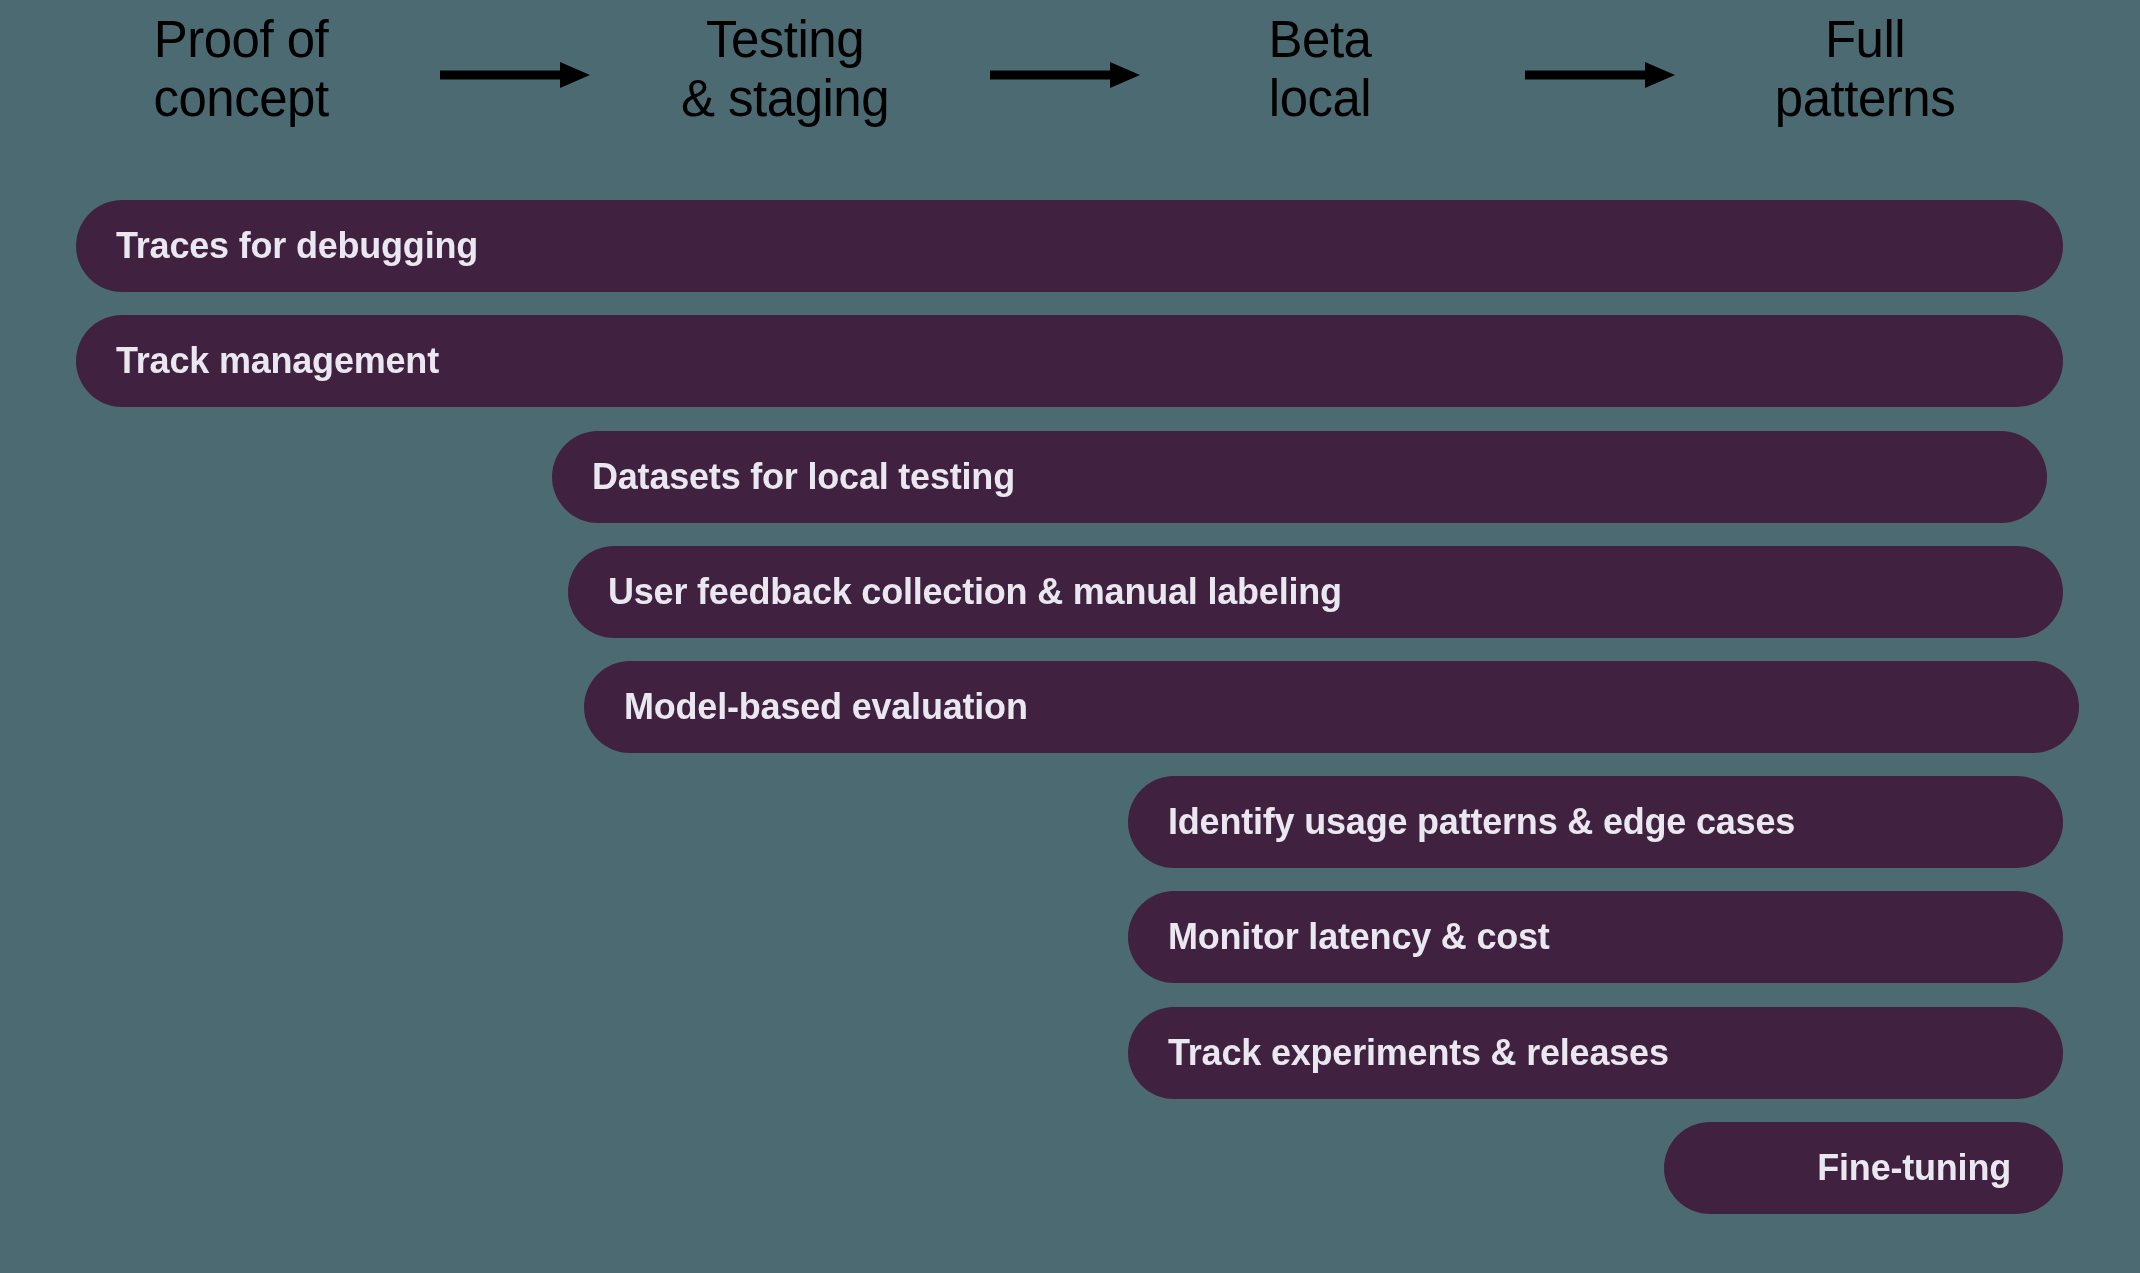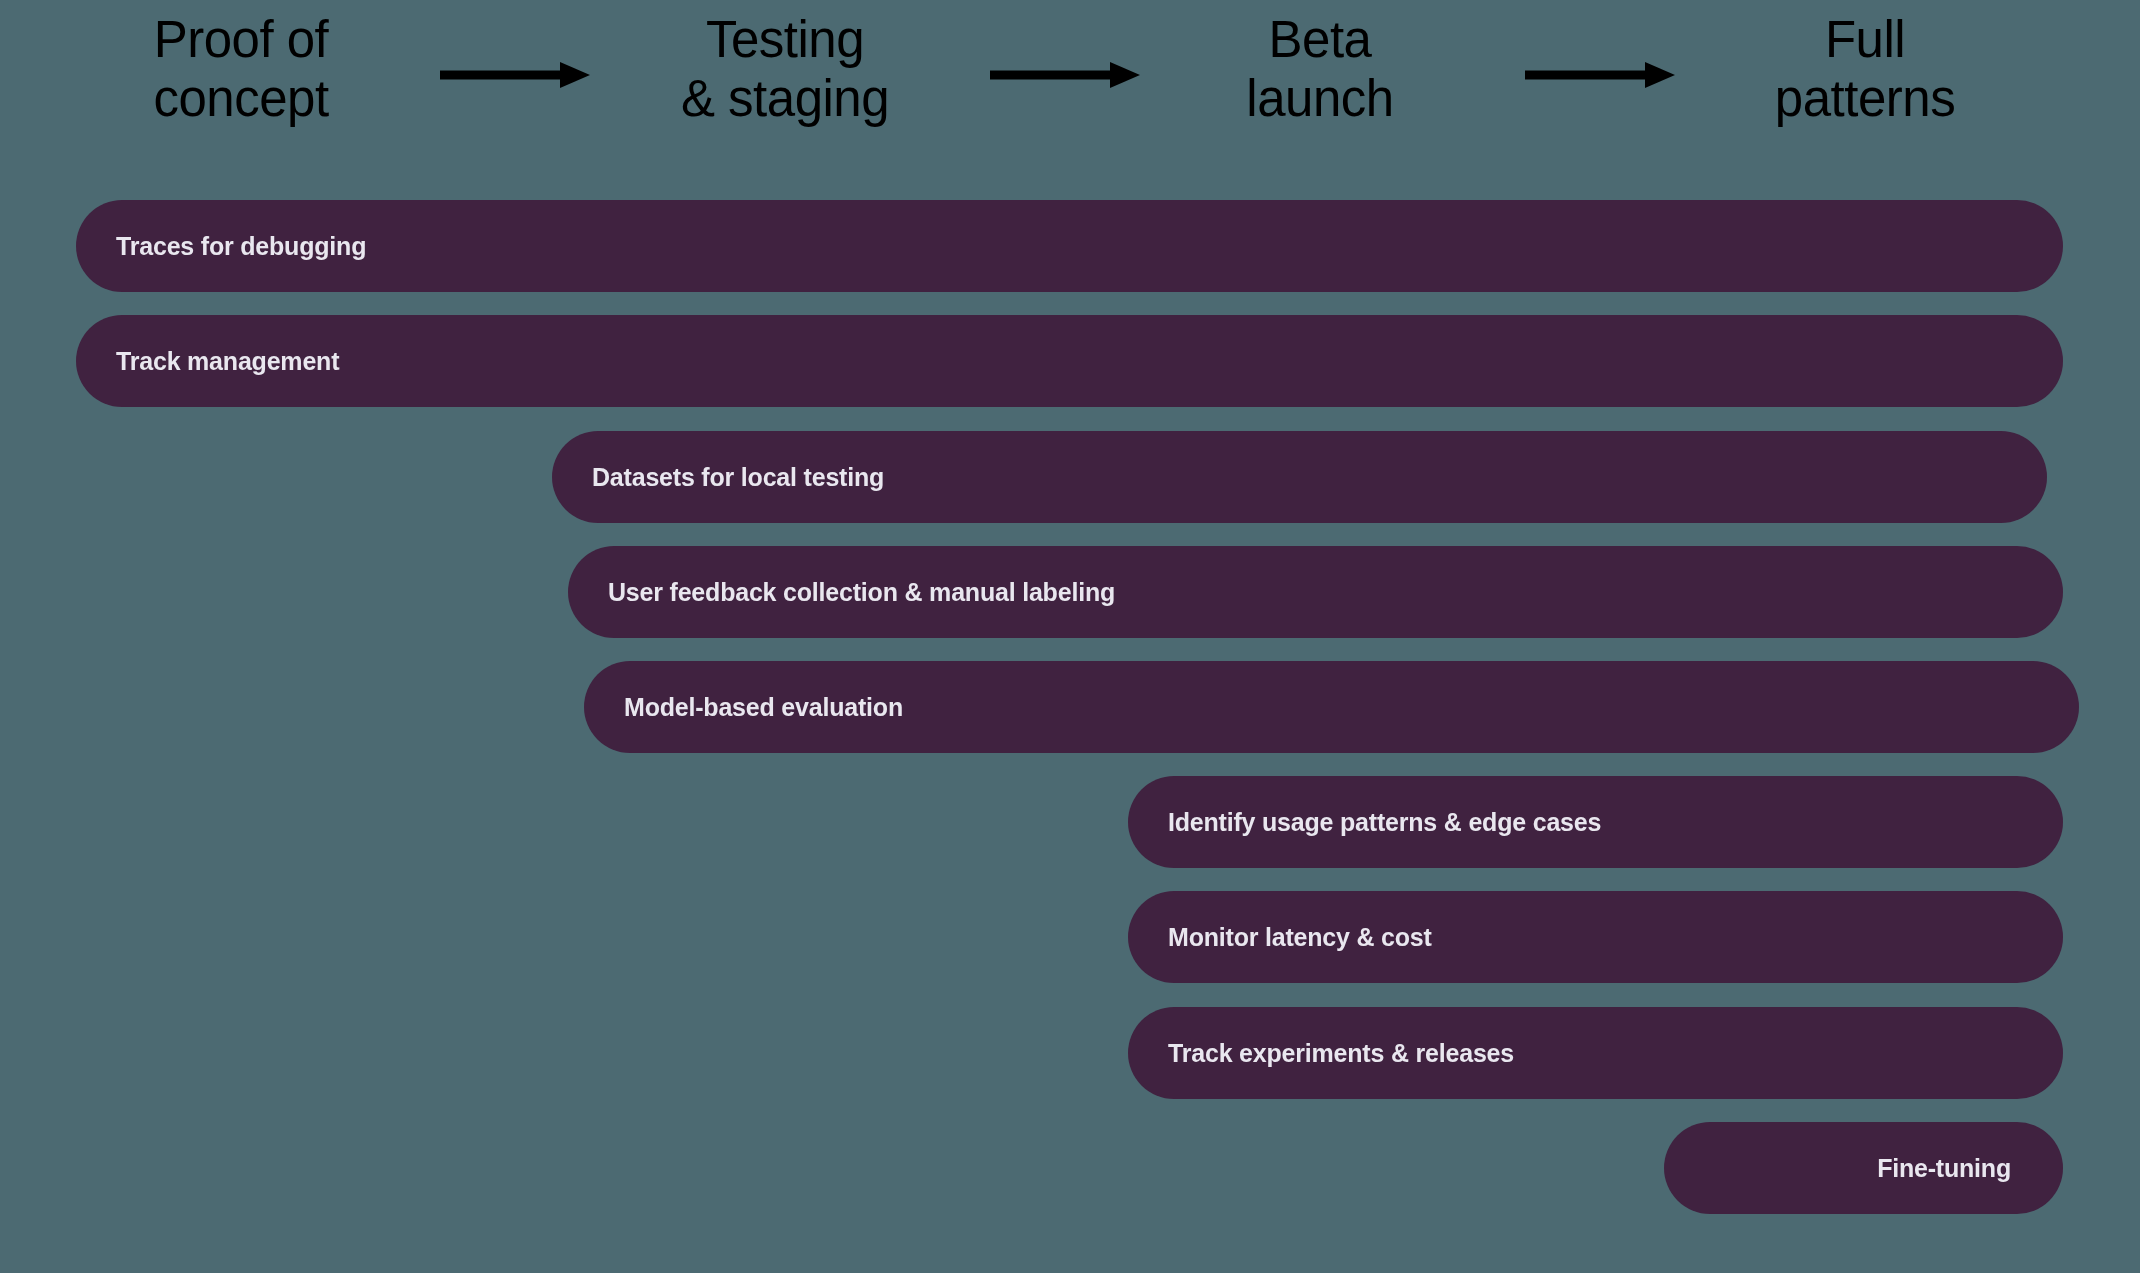--- a/index.html
+++ b/index.html
@@ -64,40 +64,40 @@
     border-radius: 999px;
     display: flex;
     align-items: center;
     box-sizing: border-box;
     padding: 0 40px;
   }
 
   .pill-label {
     color: #e9e7ef;
     font-weight: bold;
-    font-size: 25px;
+    font-size: 36px;
     line-height: 1;
     letter-spacing: -0.2px;
     white-space: nowrap;
   }
 
   .pill.align-right {
     justify-content: flex-end;
     padding-right: 52px;
   }
 </style>
 </head>
 <body style="background: rgb(76, 106, 114);">
 
 <div id="canvas" style="background: rgb(76, 106, 114);">
 
   <div class="stage-row" id="stage-row">
       <div class="stage" style="left: 76px; width: 330px; color: rgb(0, 0, 0);"><span class="stage-line">Proof of</span><span class="stage-line">concept</span></div>
       <div class="stage" style="left: 620px; width: 330px; color: rgb(0, 0, 0);"><span class="stage-line">Testing</span><span class="stage-line">&amp; staging</span></div>
-      <div class="stage" style="left: 1155px; width: 330px; color: rgb(0, 0, 0);"><span class="stage-line">Beta</span><span class="stage-line">launch</span></div>
+      <div class="stage" style="left: 1155px; width: 330px; color: rgb(0, 0, 0);"><span class="stage-line">Beta</span><span class="stage-line">local</span></div>
       <div class="stage" style="left: 1700px; width: 330px; color: rgb(0, 0, 0);"><span class="stage-line">Full</span><span class="stage-line">patterns</span></div>
       <div class="arrow" style="left: 440px; width: 150px;">
         <svg width="150" height="26" viewBox="0 0 150 26">
           <line x1="0" y1="13" x2="124" y2="13" stroke="#000000" stroke-width="9"></line>
           <polygon points="120,0 150,13 120,26" fill="#000000"></polygon>
         </svg>
       </div>
       <div class="arrow" style="left: 990px; width: 150px;">
         <svg width="150" height="26" viewBox="0 0 150 26">
           <line x1="0" y1="13" x2="124" y2="13" stroke="#000000" stroke-width="9"></line>

